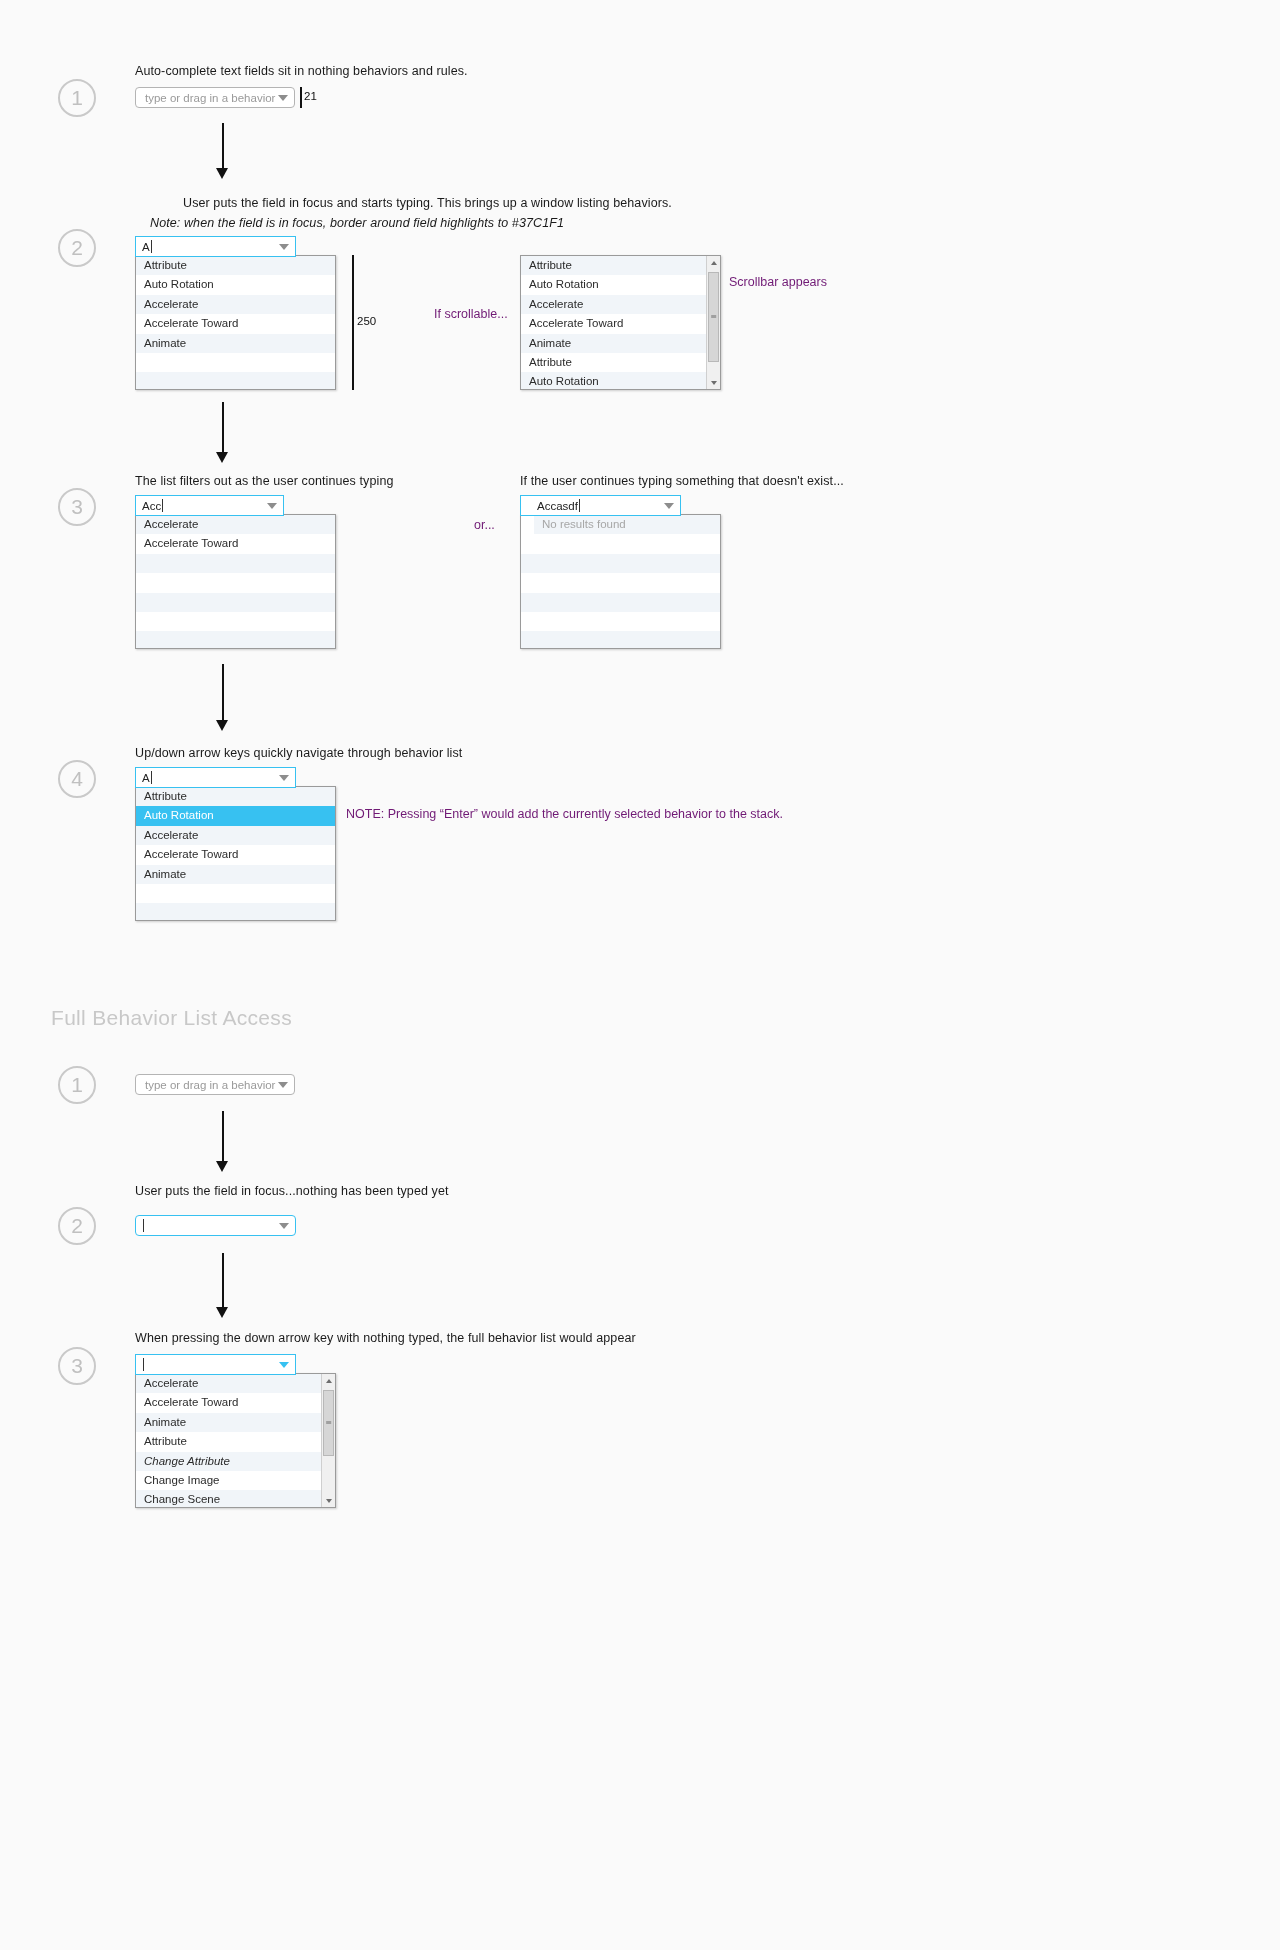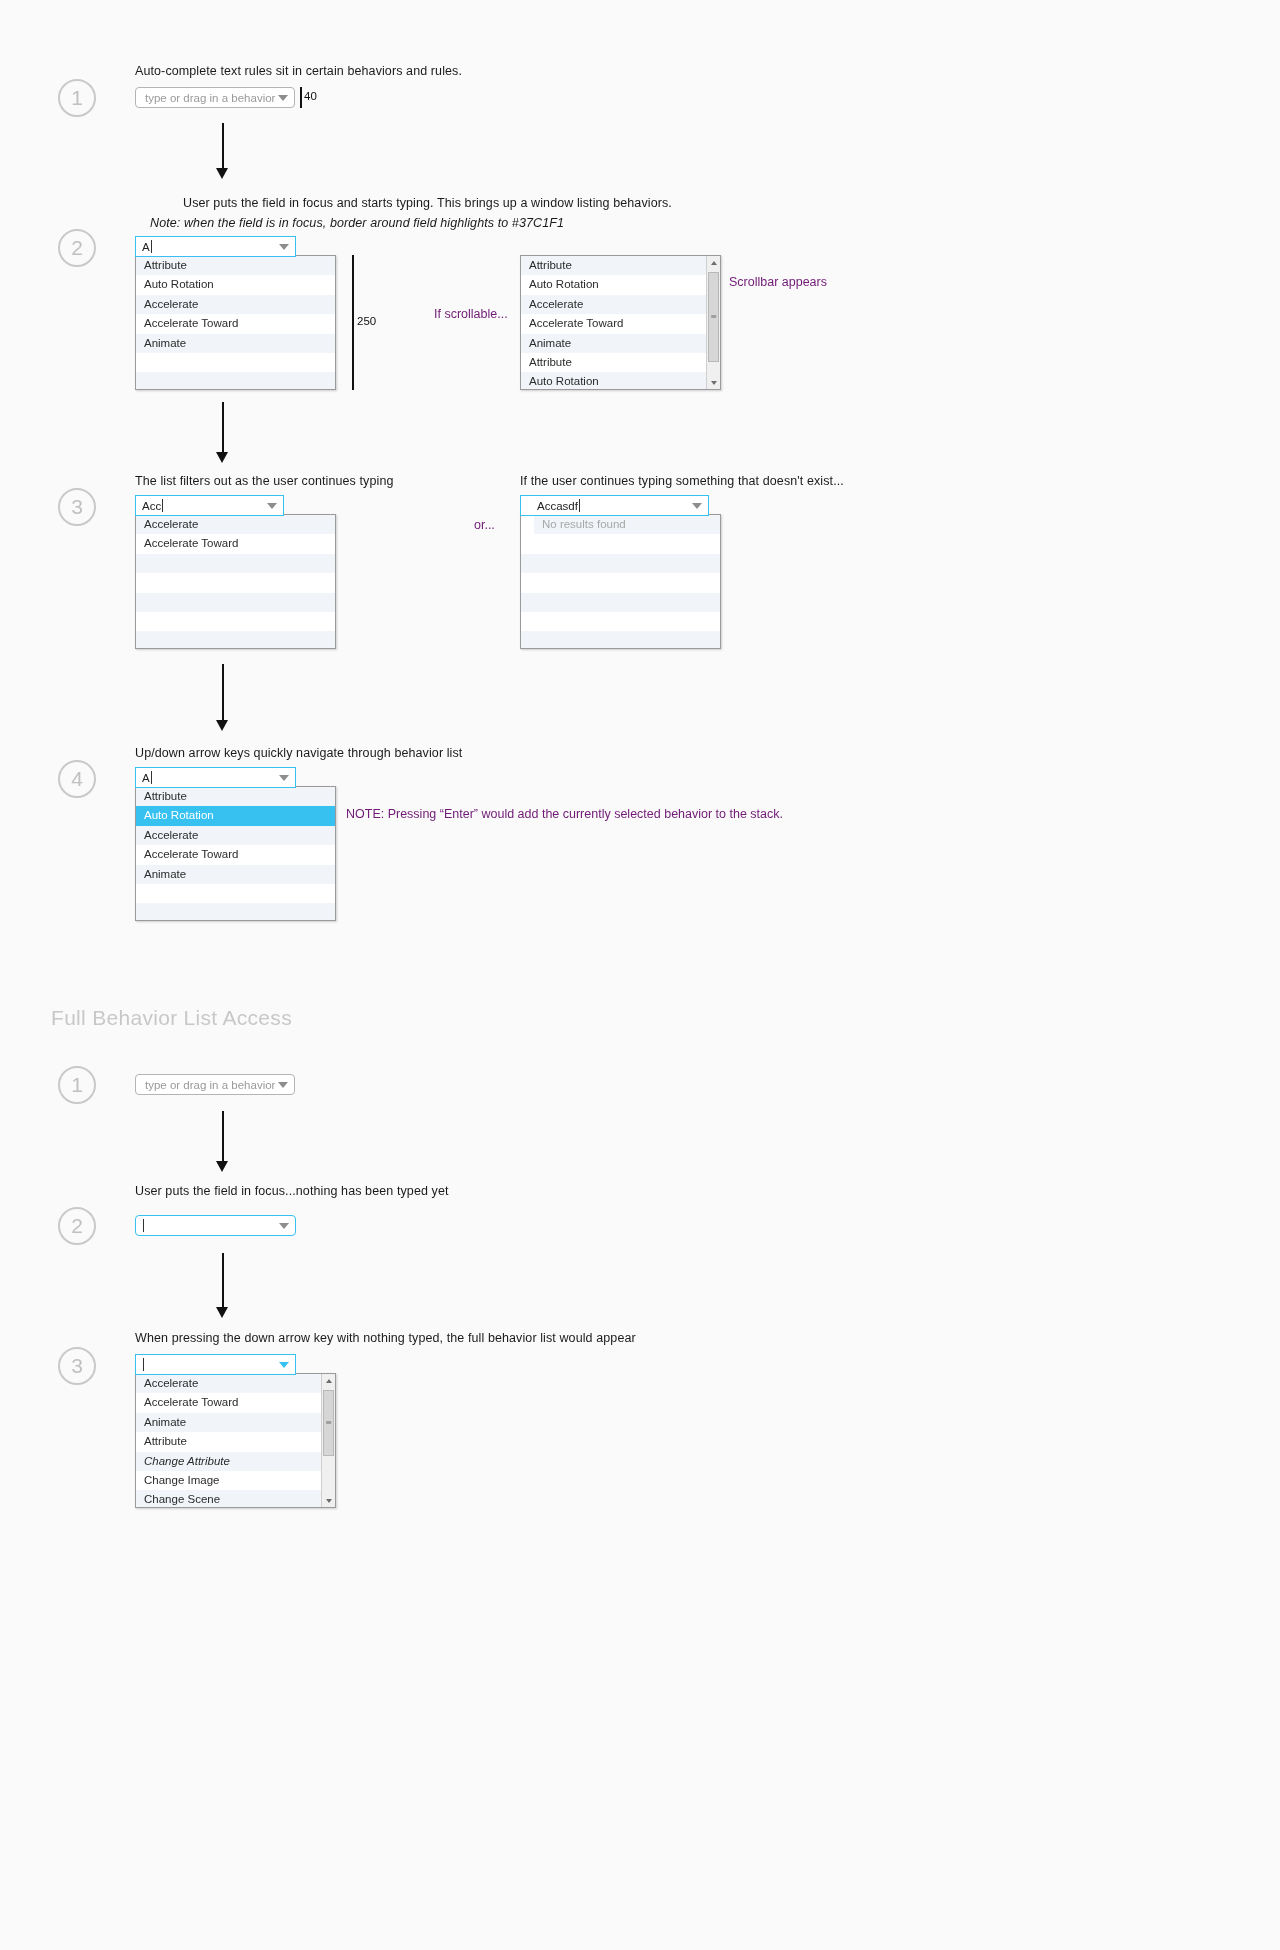--- a/index.html
+++ b/index.html
@@ -211,29 +211,29 @@
     color: #111;
   }
 </style>
 </head>
 <body>
 
 <div id="page">
 
   <div class="step-badge" style="left:58px; top:79px;">1</div>
 
-  <div class="caption" style="left:135px; top:64px;">Auto-complete text rules sit in certain behaviors and rules.</div>
+  <div class="caption" style="left:135px; top:64px;">Auto-complete text fields sit in nothing behaviors and rules.</div>
 
   <div class="combo" style="left:135px; top:87px; width:160px;">
     <span class="ph">type or drag in a behavior</span>
     <span class="caret"></span>
   </div>
 
   <div class="measure-line" style="left:300px; top:87px; height:21px;"></div>
-  <div class="measure-label" style="left:304px; top:90px;">40</div>
+  <div class="measure-label" style="left:304px; top:90px;">21</div>
 
   <div class="arrow" style="left:216px; top:123px; height:56px;">
     <div class="shaft" style="height:45px;"></div>
     <div class="head" style="top:45px;"></div>
   </div>
 
   <div class="step-badge" style="left:58px; top:229px;">2</div>
 
   <div class="caption" style="left:135px; top:196px;margin-left:48px;">User puts the field in focus and starts typing. This brings up a window listing behaviors.</div>
   <div class="caption" style="left:150px; top:216px;font-style:italic;">Note: when the field is in focus, border around field highlights to #37C1F1</div>
@@ -311,21 +311,21 @@
         <div class="listrow odd">&nbsp;</div>
         <div class="listrow even">&nbsp;</div>
         <div class="listrow odd">&nbsp;</div>
         <div class="listrow even">&nbsp;</div>
         <div class="listrow odd">&nbsp;</div>
       </div>
   </div>
 
   <div class="small-note" style="left:474px; top:518px;">or...</div>
 
-  <div class="combo-focus" style="left:520px; top:495px; width:189px;padding-left:16px;">
+  <div class="combo-focus" style="left:520px; top:495px; width:161px;padding-left:16px;">
     <span class="typed">Accasdf</span>
       <span class="cursor"></span>
     <span class="spacer"></span>
     <span class="caret"></span>
   </div>
 
   <div class="listbox" style="left:520px; top:514px; width:201px; height:135px;">
     <div>
         <div class="listrow odd empty-text">No results found</div>
         <div class="listrow even">&nbsp;</div>

